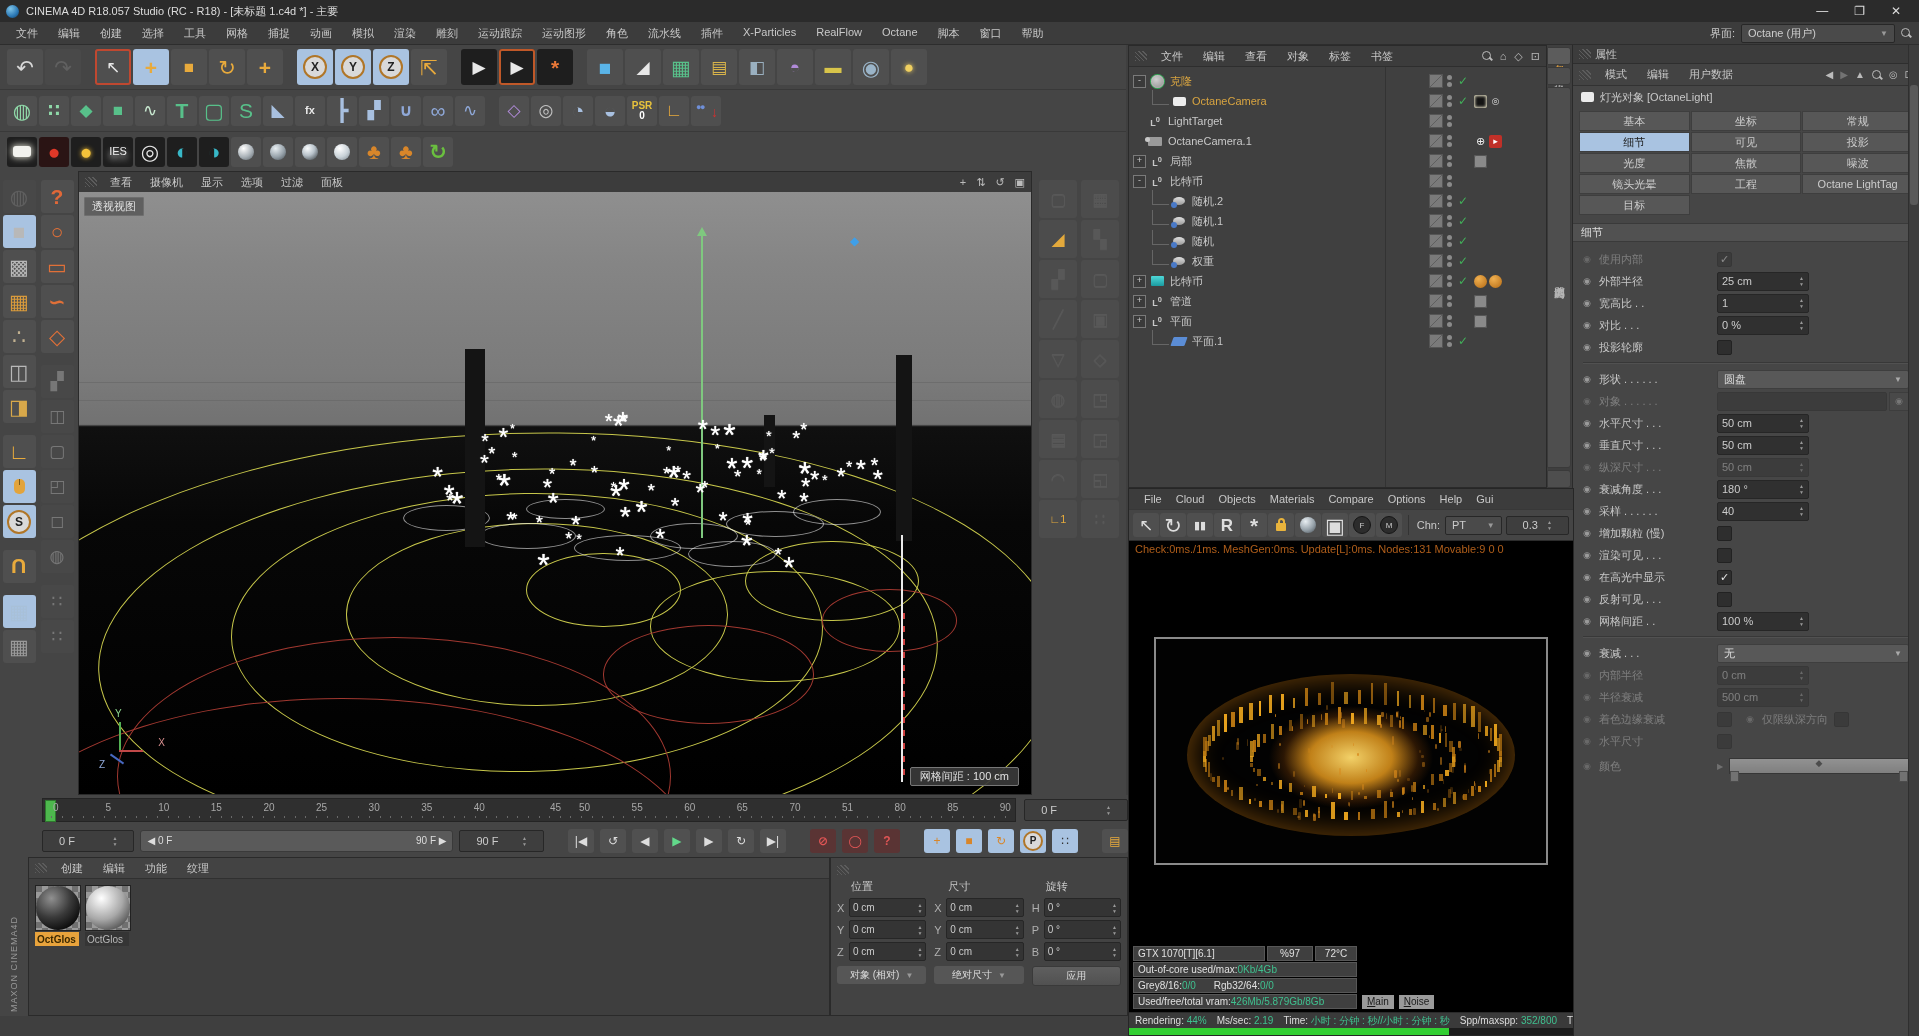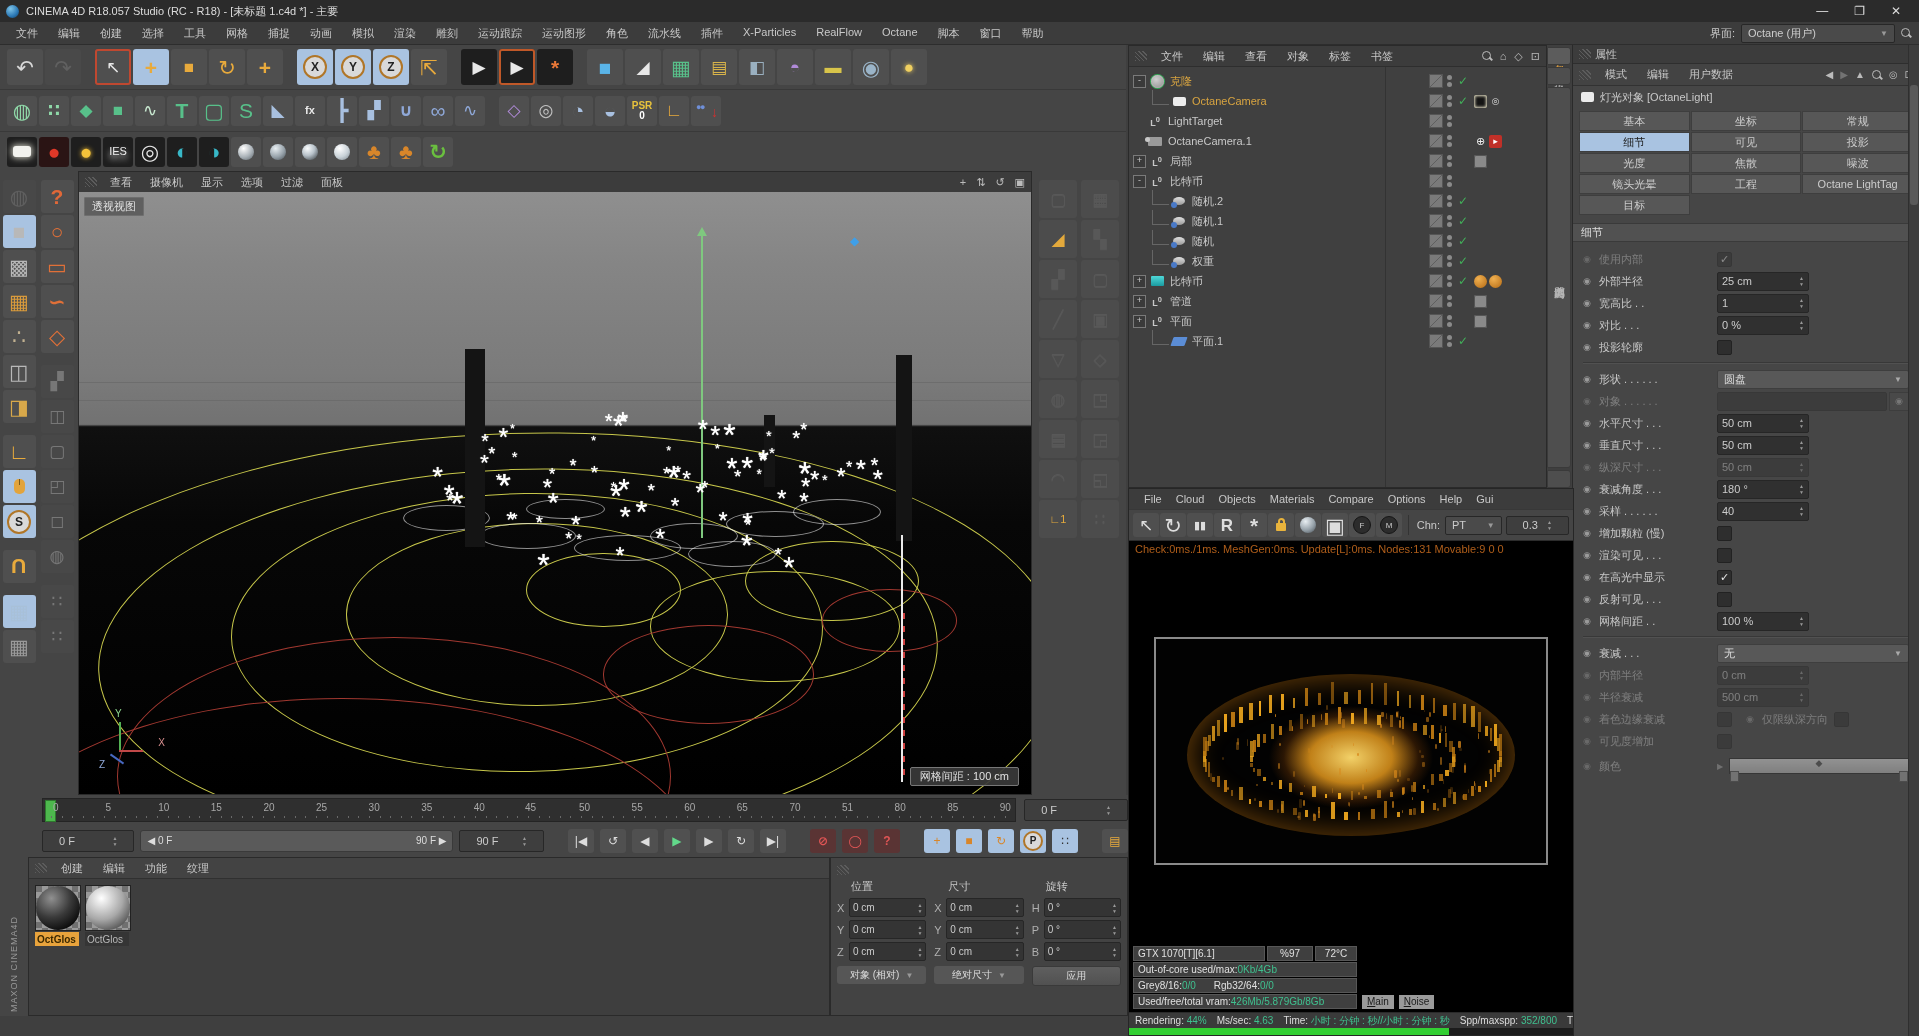--- a/index.html
+++ b/index.html
@@ -780,21 +780,21 @@
       <div id="rulerdots"></div>
     <span class="tick" style="left: 10px;">0</span>
         <span class="tick" style="left: 62.6px;">5</span>
         <span class="tick" style="left: 115.2px;">10</span>
         <span class="tick" style="left: 167.8px;">15</span>
         <span class="tick" style="left: 220.4px;">20</span>
         <span class="tick" style="left: 273px;">25</span>
         <span class="tick" style="left: 325.6px;">30</span>
         <span class="tick" style="left: 378.2px;">35</span>
         <span class="tick" style="left: 430.8px;">40</span>
-        <span class="tick" style="left: 482px;">45</span>
+        <span class="tick" style="left: 507px;">45</span>
         <span class="tick" style="left: 536px;">50</span>
         <span class="tick" style="left: 588.6px;">55</span>
         <span class="tick" style="left: 641.2px;">60</span>
         <span class="tick" style="left: 693.8px;">65</span>
         <span class="tick" style="left: 746.4px;">70</span>
         <span class="tick" style="left: 799px;">51</span>
         <span class="tick" style="left: 851.6px;">80</span>
         <span class="tick" style="left: 904.2px;">85</span>
         <span class="tick" style="left: 956.8px;">90</span>
       </div>
@@ -1527,21 +1527,21 @@
         <div class="prow dis">
           <span class="pbul">◉</span>
           <span class="plabel">着色边缘衰减</span>
           <span class="cbox"></span>
           <span class="pbul" style="margin-left: 14px;">◉</span>
           <span style="margin: 0px 6px 0px 0px;">仅限纵深方向</span>
           <span class="cbox"></span>
         </div>
         <div class="prow dis">
           <span class="pbul">◉</span>
-          <span class="plabel">可见度增加</span>
+          <span class="plabel">水平尺寸</span>
           <span class="cbox"></span>
         </div>
         <div class="prow dis" style="height: 28px;">
           <span class="pbul">◉</span>
           <span class="plabel">颜色</span>
           <span style="font-size: 8px; color: rgb(170, 170, 170); margin-right: 6px;">▶</span>
           <span class="gradbar">
             <span class="gd">◆</span>
             <span class="k1"></span>
             <span class="k2"></span>
@@ -1852,21 +1852,21 @@
               <span>Used/free/total vram: </span>
               <span class="teal">426Mb/5.879Gb/8Gb</span>
             </span>
             <span class="lvtab"><u>M</u>ain</span>
             <span class="lvtab"><u>N</u>oise</span>
           </div>
         </div>
     </div>
     <div id="lvrstat">
         <span><span>Rendering: </span><span class="teal">44%</span></span>
-        <span><span>Ms/sec: </span><span class="teal">4.63</span></span>
+        <span><span>Ms/sec: </span><span class="teal">2.19</span></span>
         <span><span>Time: </span><span class="teal">小时 : 分钟 : 秒//小时 : 分钟 : 秒</span></span>
         <span><span>Spp/maxspp: </span><span class="teal">352/800</span></span>
         <span><span>Tri: </span></span>
       </div>
     <div id="lvprog">
         <div id="lvprogfill" style="width: 72%;"></div>
       </div>
   </div>
 
 </div>

